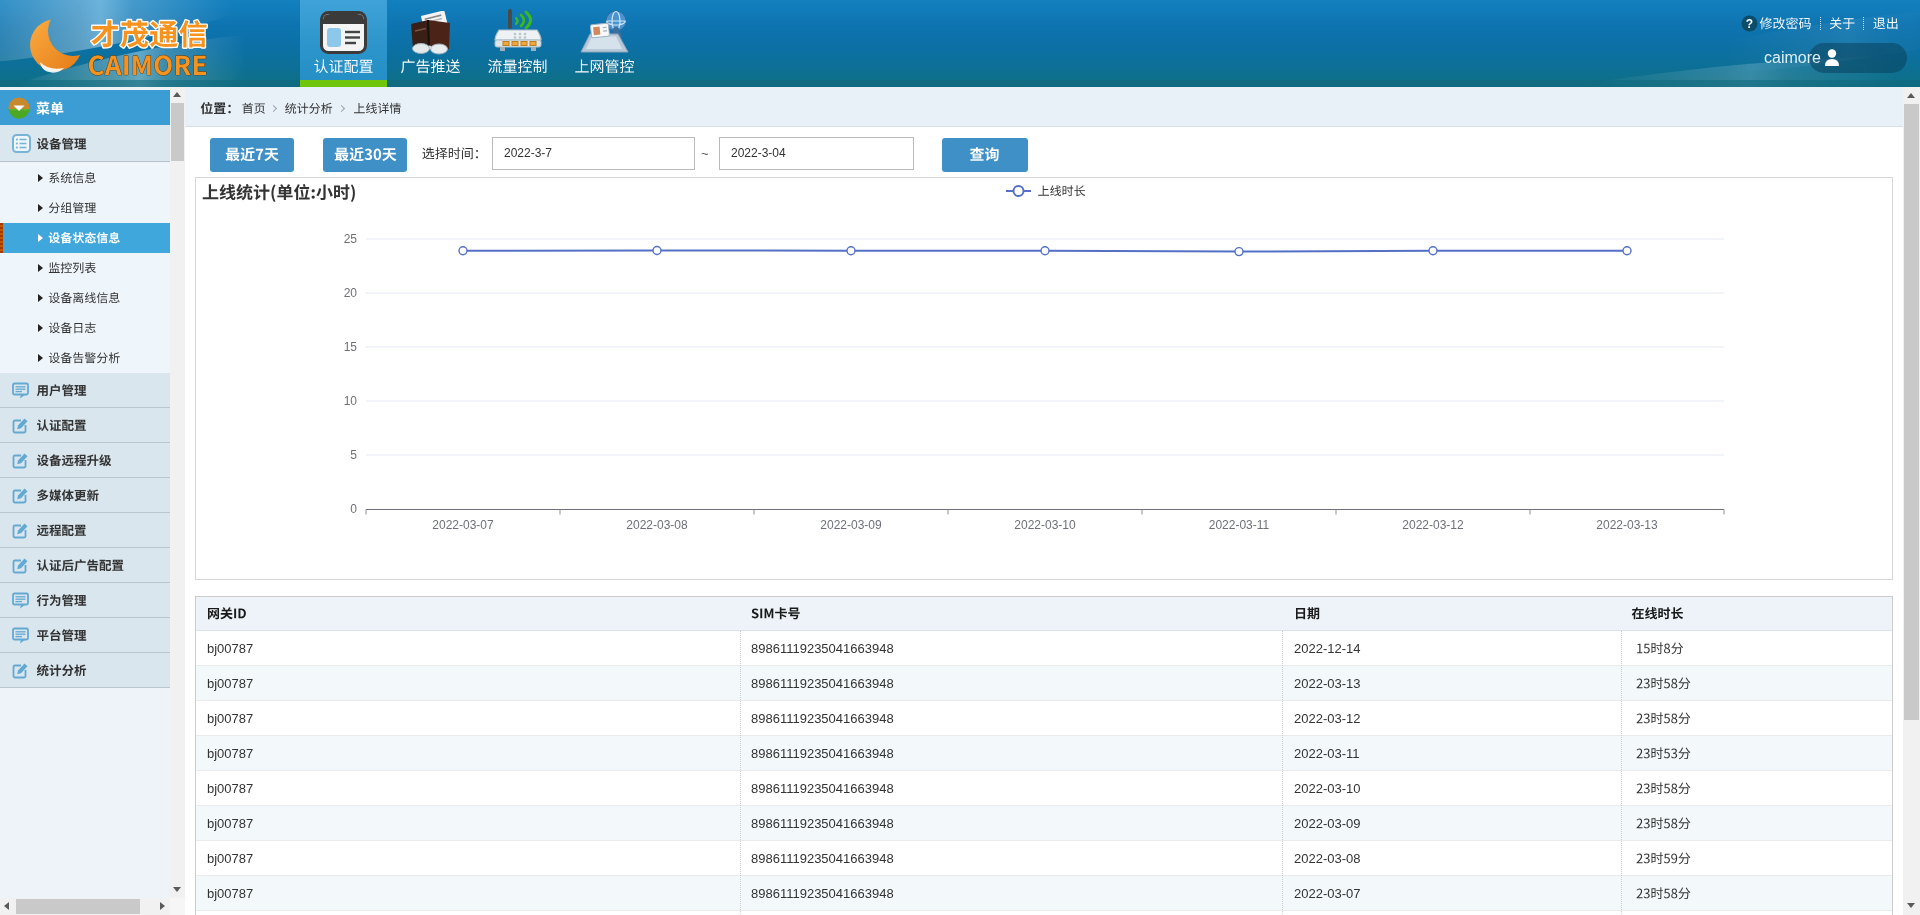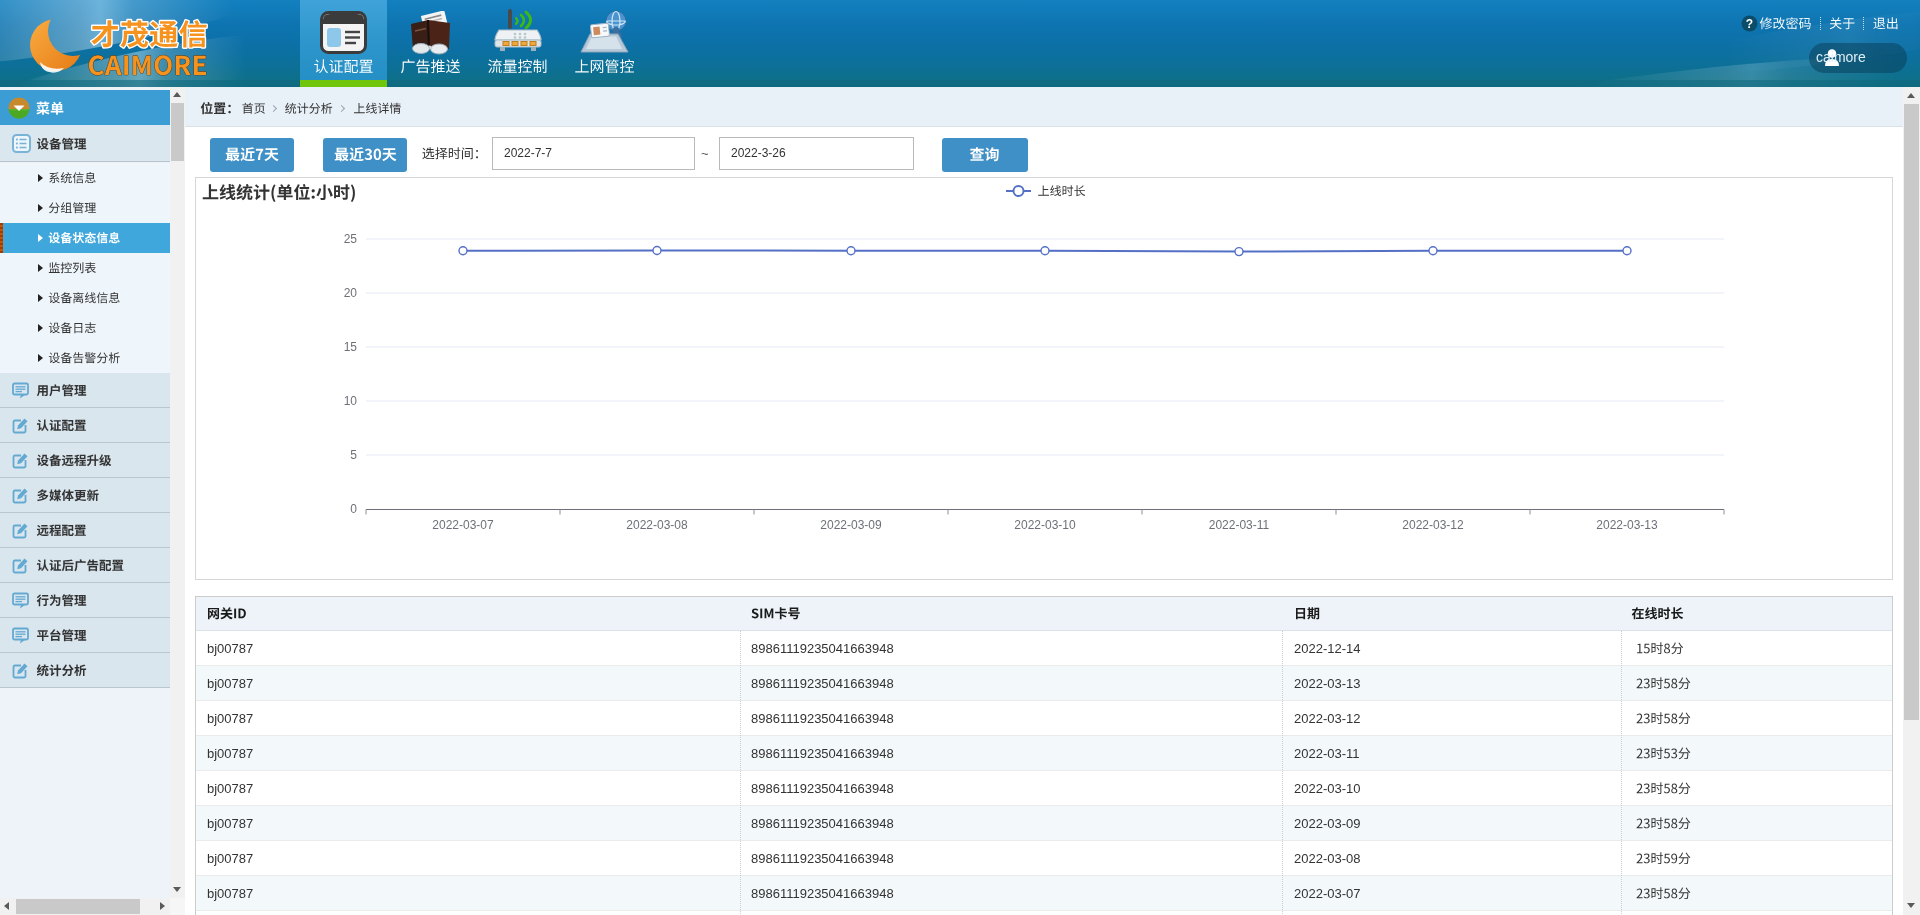--- a/index.html
+++ b/index.html
@@ -141,21 +141,21 @@
       <circle cx="8.5" cy="8.5" r="8" fill="#0b4c68"></circle>
       <text x="8.5" y="12.7" font-size="12" font-weight="bold" text-anchor="middle" fill="#fff" font-family="Liberation Sans">?</text>
     </svg>
     <div class="vdots" style="left:1820px"></div>
     <div class="vdots" style="left:1863px"></div>
     <div id="pill" class="ab"></div>
     <svg class="ab" style="left:1823px;top:48px" width="18" height="20" viewBox="0 0 18 20">
       <circle cx="9" cy="5.5" r="4.2" fill="#fff"></circle>
       <path d="M2 18 q0 -7 7 -7 q7 0 7 7z" fill="#fff"></path>
     </svg>
-    <div class="txt" style="left:1816px;top:49px;font-size:14px;color:#ddeef7">caimore</div>
+    <div class="txt" style="left:1764px;top:49px;font-size:16px;color:#ddeef7">caimore</div>
   </div>
 <div id="side" class="ab"></div>
 <div id="menubar" class="ab"></div>
 <svg class="ab" style="left:8px;top:97px" width="22" height="22" viewBox="0 0 22 22">
     <defs>
       <clipPath id="mc">
         <circle cx="11" cy="11" r="10.5"></circle>
       </clipPath>
     </defs>
     <g clip-path="url(#mc)">
@@ -266,23 +266,23 @@
 <div class="sbtrack" style="left:170px;top:898px;width:15px;height:17px;background:#f6f6f6"></div>
 <div class="sbtrack" style="left:1903px;top:87px;width:17px;height:828px"></div>
 <div class="arr up" style="left:1907px;top:93px"></div>
 <div class="sbthumb" style="left:1904px;top:104px;width:15px;height:616px"></div>
 <div class="arr dn" style="left:1907px;top:903px"></div>
 <div id="crumb" class="ab"></div>
 <div class="chev" style="left:271px;top:106px"></div>
 <div class="chev" style="left:339px;top:106px"></div>
 <div class="btn" style="left:210px;top:138px;width:84px"></div>
 <div class="btn" style="left:323px;top:138px;width:84px"></div>
-<div class="inp" style="left:492px;top:137px;width:203px">2022-7-7</div>
+<div class="inp" style="left:492px;top:137px;width:203px">2022-3-7</div>
 <div class="txt" style="left:701px;top:146px;color:#555">~</div>
-<div class="inp" style="left:719px;top:137px;width:195px">2022-3-26</div>
+<div class="inp" style="left:719px;top:137px;width:195px">2022-3-04</div>
 <div class="btn" style="left:942px;top:138px;width:86px"></div>
 <div id="chartbox" class="ab"><svg width="1698" height="403" viewBox="0 0 1698 403">
       <line x1="170" y1="61" x2="1528" y2="61" stroke="#e4e9f2" stroke-width="1"></line>
       <line x1="170" y1="115" x2="1528" y2="115" stroke="#e4e9f2" stroke-width="1"></line>
       <line x1="170" y1="169" x2="1528" y2="169" stroke="#e4e9f2" stroke-width="1"></line>
       <line x1="170" y1="223" x2="1528" y2="223" stroke="#e4e9f2" stroke-width="1"></line>
       <line x1="170" y1="277" x2="1528" y2="277" stroke="#e4e9f2" stroke-width="1"></line>
       <line x1="170" y1="331.5" x2="1528" y2="331.5" stroke="#6e7079" stroke-width="1"></line>
       <line x1="170" y1="331.5" x2="170" y2="336.5" stroke="#8b8f96" stroke-width="1"></line>
       <line x1="364" y1="331.5" x2="364" y2="336.5" stroke="#8b8f96" stroke-width="1"></line>

